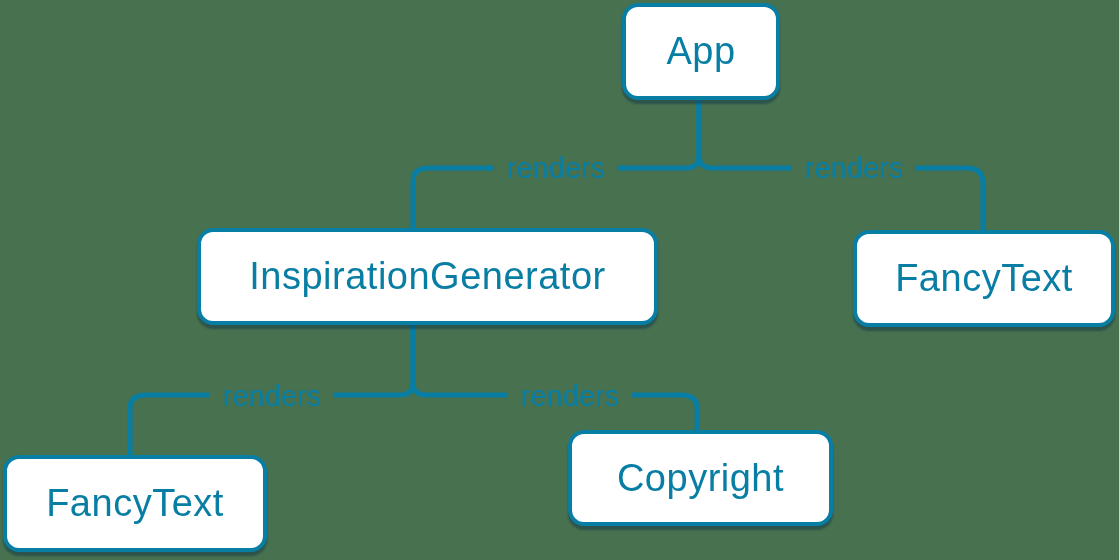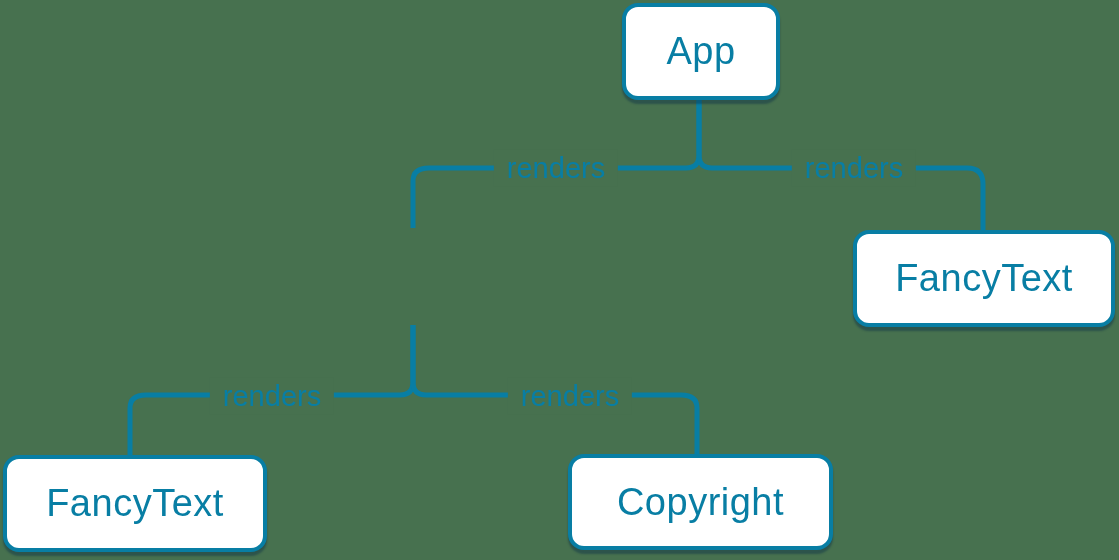--- a/index.html
+++ b/index.html
@@ -39,21 +39,21 @@
     color:var(--accent);
     font-size:38px;
     font-weight:normal;
     letter-spacing:0.5px;
     box-shadow:0 4px 2px rgba(13,48,72,0.45);
   }
   .node-app{left:622px; top:3px; width:158px; height:97px;}
   .node-inspiration{left:197px; top:228px; width:461px; height:97px;}
   .node-fancy-top{left:853px; top:230px; width:262px; height:97px;}
   .node-fancy-bottom{left:3px; top:455px; width:264px; height:97px;}
-  .node-copyright{left:568px; top:454px; width:265px; height:96px;}
+  .node-copyright{left:568px; top:430px; width:265px; height:96px;}
   .edge-label{
     position:absolute;
     transform:translate(-50%,-50%);
     background:var(--bg);
     color:var(--accent);
     font-size:29px;
     font-weight:normal;
     padding:2px 13px;
     white-space:nowrap;
   }
@@ -71,20 +71,23 @@
     <path d="M699 100 V155 Q699 168 686 168 H429 Q413 168 413 181 V228"></path>
     <path d="M699 100 V155 Q699 168 712 168 H967 Q983 168 983 184 V230"></path>
     <path d="M413 325 V382 Q413 395 400 395 H146 Q130 395 130 408 V455"></path>
     <path d="M413 325 V382 Q413 395 426 395 H681 Q697 395 697 408 V456"></path>
   </svg>
 
   <div class="node node-app">
     <span>App</span>
   </div>
 
+  <div class="node node-inspiration">
+    <span>InspirationGenerator</span>
+  </div>
 
   <div class="node node-fancy-top">
     <span>FancyText</span>
   </div>
 
   <div class="node node-fancy-bottom">
     <span>FancyText</span>
   </div>
 
   <div class="node node-copyright">

